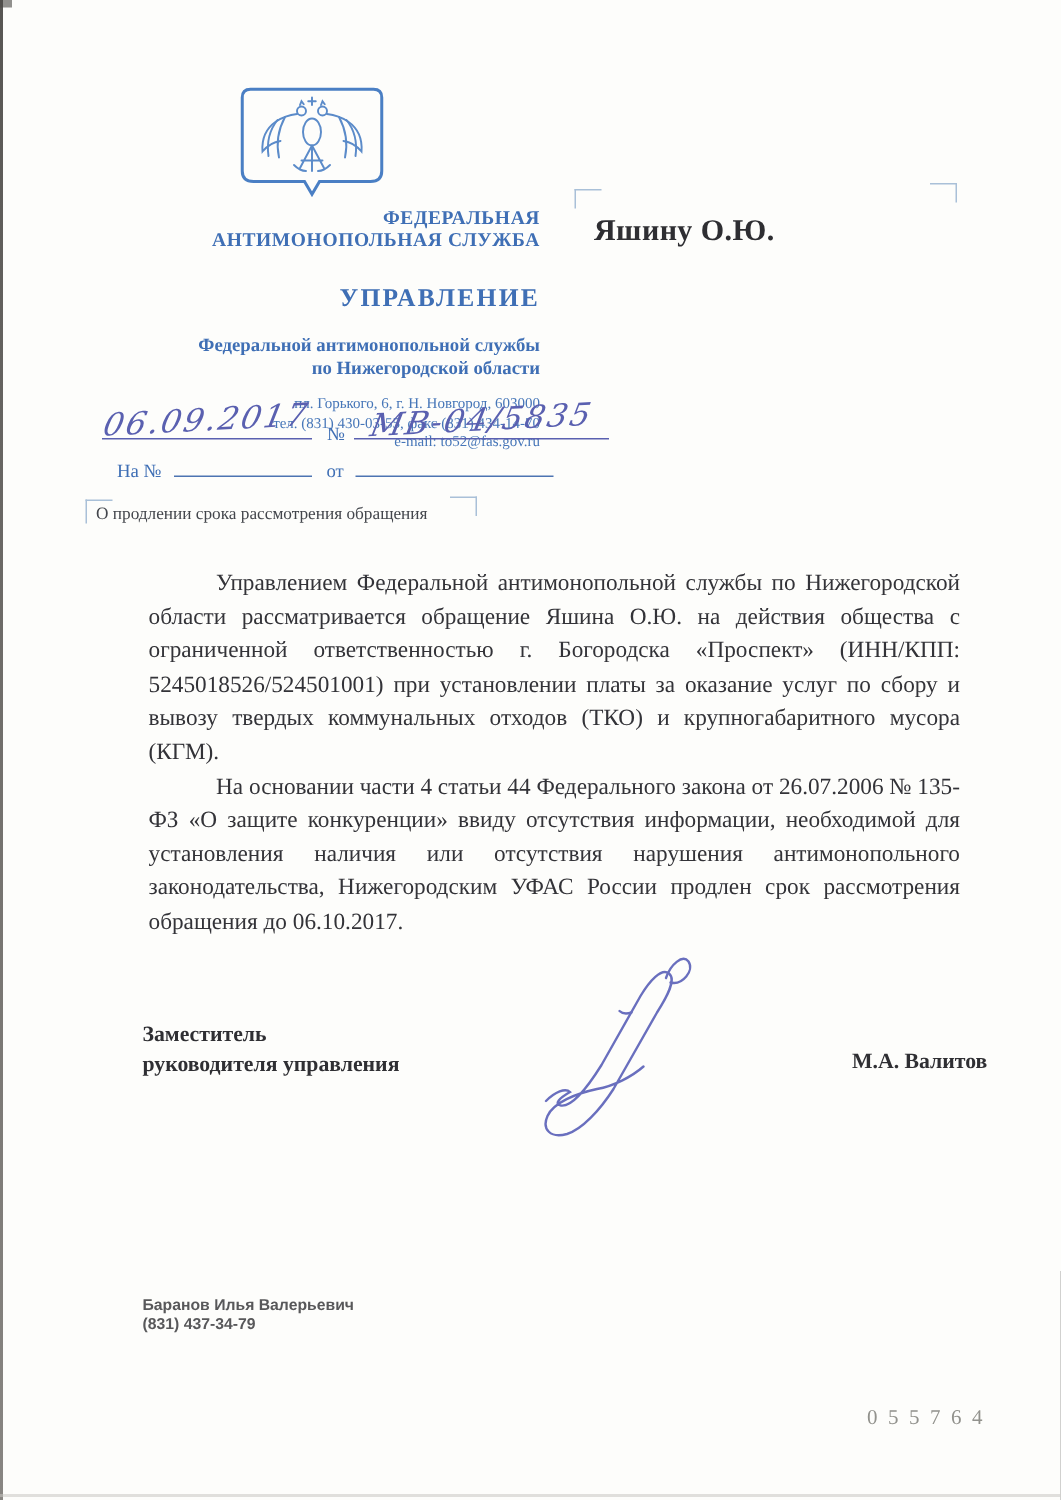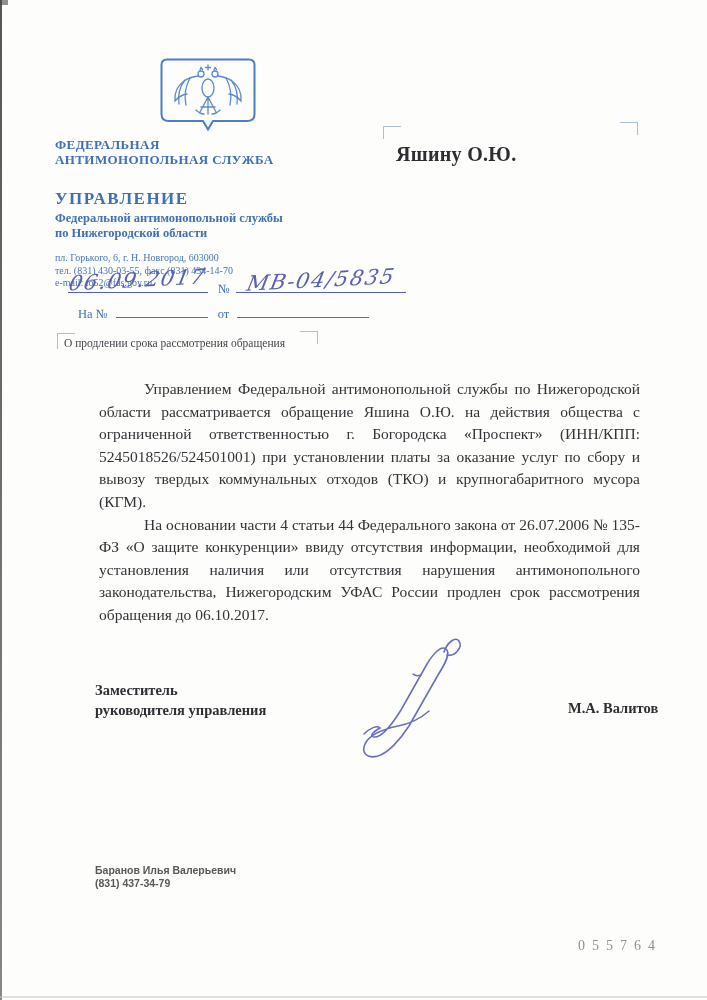--- a/index.html
+++ b/index.html
@@ -10,25 +10,25 @@
     color:#38383c;
   }
   
   .scan-edge-left { position:absolute; left:0; top:0; width:2px; height:1000px;
     background:linear-gradient(#2e2c29,#55524e 60%,#6b6864); opacity:.8; }
   .scan-edge-bottom { position:absolute; left:0; top:996px; width:707px; height:2px;
     background:#c9c7c2; opacity:.55; }
   .scan-corner-tl { position:absolute; left:0; top:0; width:8px; height:5px; background:#4a4845; opacity:.6; }
 
   
-  .letterhead { position:absolute; left:55px; top:58px; width:305px; text-align:left; color:#3f6fb5; }
+  .letterhead { position:absolute; left:55px; top:58px; width:305px; text-align:right; color:#3f6fb5; }
   .emblem { width:96px; height:76px; margin:0 auto; display:block; }
   .org-name { margin-top:3px; font-weight:bold; font-size:13px; line-height:15px; letter-spacing:.4px; }
   .division-title { margin-top:22px; font-weight:bold; font-size:17px; letter-spacing:1.5px; }
-  .division-sub { font-weight:bold; font-size:12.5px; line-height:15px; margin-top:2px; }
+  .division-sub { font-weight:bold; font-size:12.5px; line-height:15px; margin-top:14px; }
   .address { margin-top:11px; font-size:10px; line-height:12.5px; color:#4676b8; }
 
   
   .ref-row { position:absolute; left:68px; top:268px; width:290px; height:34px; color:#3f6fb5; }
   .hw-field { position:absolute; border-bottom:1.5px solid #5a60b0; text-align:center; }
   .hw { font-family:"DejaVu Serif",serif; font-style:italic; font-size:21px;
         color:#5a60b0; display:inline-block; transform:skewX(-14deg) rotate(-3deg);
         letter-spacing:1.5px; white-space:nowrap; }
   .hw-date { left:0; top:0; width:140px; }
   .num-sign { position:absolute; left:150px; top:14px; font-size:12.5px; }

